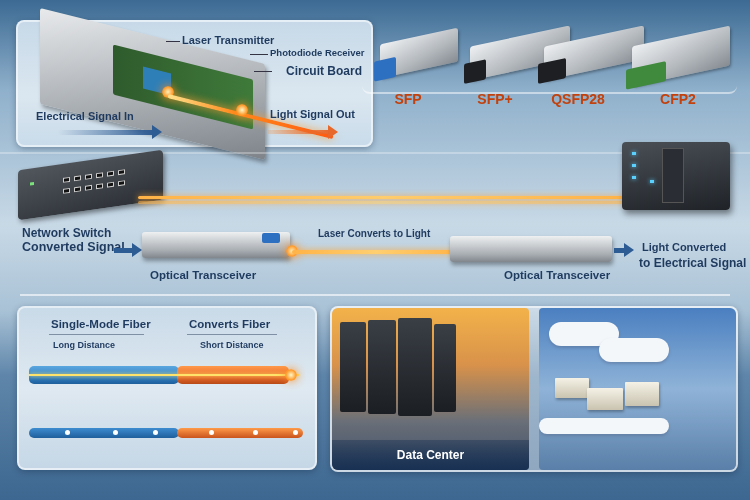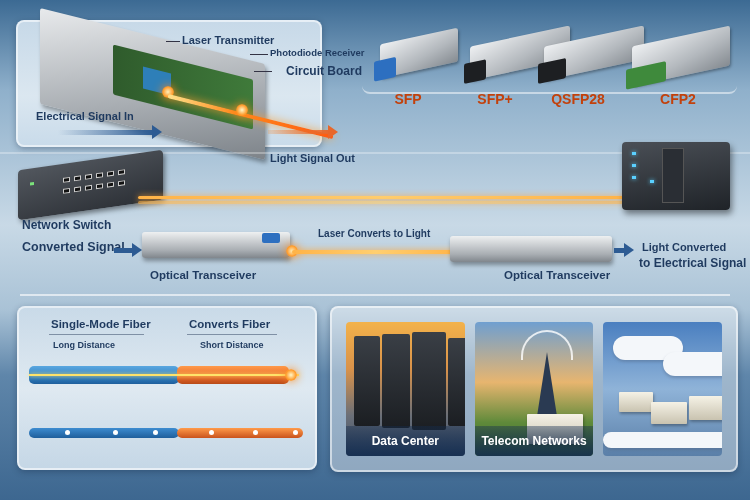--- a/index.html
+++ b/index.html
@@ -12,21 +12,21 @@
   }
   .panel {
     position: absolute;
     border: 2px solid rgba(255,255,255,0.55);
     border-radius: 8px;
     box-shadow: 0 2px 6px rgba(20,40,70,0.35);
   }
   .lbl { position: absolute; font-weight: bold; color: #1f3a5f; white-space: nowrap; }
 
   
-  #cutaway { left: 16px; top: 20px; width: 306px; height: 127px;
+  #cutaway { left: 16px; top: 20px; width: 357px; height: 127px;
     background: linear-gradient(180deg, #c7d9e8, #dbe7f0 60%, #c9dbea); }
   .sfp-body { position: absolute; left: 22px; top: 14px; width: 225px; height: 96px;
     background: linear-gradient(160deg, #e8eaec, #a8adb2 60%, #7d8389);
     transform: skewY(14deg); border-radius: 3px; box-shadow: 2px 3px 4px rgba(0,0,0,0.35); }
   .pcb { position: absolute; left: 95px; top: 40px; width: 140px; height: 50px;
     background: linear-gradient(90deg, #2f5b2c, #3f7a3a); transform: skewY(14deg); border-radius: 2px; }
   .chip { position: absolute; left: 125px; top: 48px; width: 28px; height: 22px; background: #2e7fb8; transform: skewY(14deg); }
   .beam { position: absolute; height: 4px; border-radius: 2px;
     background: linear-gradient(90deg, #ffe18a, #ff8a1d 40%, #ff5a10); box-shadow: 0 0 8px #ffa030; }
   .glow { position: absolute; width: 12px; height: 12px; border-radius: 50%;
@@ -62,21 +62,21 @@
     background: linear-gradient(180deg, #eef0f1, #a9aeb3 70%, #80868c); box-shadow: 1px 3px 4px rgba(0,0,0,0.35); }
   .hline { position: absolute; height: 2px; background: rgba(255,255,255,0.6); }
 
   
   #fiber-panel { left: 17px; top: 306px; width: 300px; height: 164px;
     background: linear-gradient(180deg, #c9dae8, #dfe9f1 50%, #c5d7e6); }
   .cable { position: absolute; border-radius: 5px; }
   .dot { position: absolute; width: 5px; height: 5px; border-radius: 50%; background: #fff; }
 
   
-  #apps { left: 330px; top: 306px; width: 408px; height: 166px; overflow: hidden; display: flex; padding: 14px; gap: 10px;
+  #apps { left: 330px; top: 306px; width: 408px; height: 166px; overflow: hidden; display: flex; padding: 0; gap: 10px;
     background: rgba(255,255,255,0.4); }
   .app { position: relative; flex: 1; border-radius: 4px; overflow: hidden; }
   .app-cap { position: absolute; left: 0; right: 0; bottom: 0; height: 30px;
     background: linear-gradient(180deg, rgba(20,45,80,0.4), rgba(20,45,80,0.9));
     color: #fff; font-weight: bold; font-size: 12px; text-align: center; line-height: 30px; }
   .rack { position: absolute; background: linear-gradient(180deg, #3a3f46, #1b1e22); border-radius: 2px; }
   .cloud { position: absolute; background: #f4f7fa; border-radius: 20px; box-shadow: 0 2px 3px rgba(80,100,130,0.4); }
   .bldg { position: absolute; background: linear-gradient(180deg, #f5f2e6, #c9c3b0); border-radius: 1px; box-shadow: 1px 2px 3px rgba(0,0,0,0.3); }
 </style>
 </head>
@@ -92,21 +92,21 @@
 
   <div class="leader" style="left:148px;top:19px;width:14px;"></div>
   <div class="lbl" style="left:164px;top:12px;font-size:11px;">Laser Transmitter</div>
   <div class="leader" style="left:232px;top:32px;width:18px;"></div>
   <div class="lbl" style="left:252px;top:25px;font-size:9.5px;">Photodiode Receiver</div>
   <div class="leader" style="left:236px;top:49px;width:18px;"></div>
   <div class="lbl" style="left:268px;top:42px;font-size:12px;">Circuit Board</div>
 
   <div class="lbl" style="left:18px;top:88px;font-size:11px;">Electrical Signal In</div>
   <div class="arrow-blue" style="left:40px;top:108px;width:96px;"></div>
-  <div class="lbl" style="left:252px;top:86px;font-size:11px;margin-top:44px;">Light Signal Out</div>
+  <div class="lbl" style="left:252px;top:86px;font-size:11px;">Light Signal Out</div>
   <div class="arrow-orange" style="left:250px;top:108px;width:62px;"></div>
 </div>
 
 <div class="panel" id="types">
   <div class="mod" style="left:18px;width:78px;">
     <div class="front" style="background:#2d6fc0;"></div>
   </div>
   <div class="mod" style="left:108px;width:100px;">
     <div class="front" style="background:#1d1f22;"></div>
   </div>
@@ -141,21 +141,21 @@
 <div class="fiber" style="left:138px;top:196px;width:490px;"></div>
 <div class="fiber" style="left:138px;top:201px;width:490px;opacity:0.6;"></div>
 <div class="server">
   <div class="srv-led" style="left:10px;top:10px;"></div>
   <div class="srv-led" style="left:10px;top:22px;"></div>
   <div class="srv-led" style="left:10px;top:34px;"></div>
   <div class="srv-led" style="left:28px;top:38px;"></div>
   <div style="position:absolute;left:40px;top:6px;width:22px;height:55px;background:#2a2e34;border:1px solid #555;"></div>
 </div>
 
-<div class="lbl" style="left:22px;top:218px;font-size:12px;">Network Switch</div>
+<div class="lbl" style="left:22px;top:226px;font-size:12px;">Network Switch</div>
 <div class="lbl" style="left:22px;top:240px;font-size:12.5px;">Converted Signal</div>
 <div class="arrow-blue" style="left:114px;top:248px;width:20px;background:#2d5b93;"></div>
 
 <div class="xcvr" style="left:142px;top:232px;width:148px;">
   <div style="position:absolute;right:10px;top:1px;width:18px;height:10px;background:#2d6fc0;border-radius:2px;"></div>
 </div>
 <div class="glow" style="left:286px;top:245px;"></div>
 <div class="fiber" style="left:292px;top:250px;width:168px;height:4px;"></div>
 <div class="lbl" style="left:318px;top:228px;font-size:10px;">Laser Converts to Light</div>
 <div class="xcvr" style="left:450px;top:236px;width:162px;"></div>
@@ -191,26 +191,20 @@
 </div>
 
 <div class="panel" id="apps">
   <div class="app" style="background:linear-gradient(180deg,#f3b24a 0%,#d9924a 35%,#6a6f78 70%,#3f5068 100%);">
     <div class="rack" style="left:8px;top:14px;width:26px;height:90px;"></div>
     <div class="rack" style="left:36px;top:12px;width:28px;height:94px;"></div>
     <div class="rack" style="left:66px;top:10px;width:34px;height:98px;"></div>
     <div class="rack" style="left:102px;top:16px;width:22px;height:88px;"></div>
     <div class="app-cap">Data Center</div>
   </div>
-  <div class="app" style="background:linear-gradient(180deg,#6f9fd0 0%,#e7b56f 45%,#5f8a3a 75%,#3e6a2a 100%);">
-    <div style="position:absolute;left:58px;top:30px;width:0;height:0;border-left:14px solid transparent;border-right:14px solid transparent;border-bottom:90px solid #2a3a52;"></div>
-    <div style="position:absolute;left:46px;top:8px;width:52px;height:30px;border:2px solid rgba(255,255,255,0.8);border-bottom:none;border-radius:30px 30px 0 0;"></div>
-    <div class="bldg" style="left:52px;top:92px;width:56px;height:30px;"></div>
-    <div class="app-cap">Telecom Networks</div>
-  </div>
   <div class="app" style="background:linear-gradient(180deg,#4a7fc0 0%,#8fb3d8 50%,#5a7fa8 100%);">
     <div class="cloud" style="left:10px;top:14px;width:70px;height:24px;"></div>
     <div class="cloud" style="left:60px;top:30px;width:70px;height:24px;"></div>
     <div class="bldg" style="left:16px;top:70px;width:34px;height:20px;"></div>
     <div class="bldg" style="left:48px;top:80px;width:36px;height:22px;"></div>
     <div class="bldg" style="left:86px;top:74px;width:34px;height:24px;"></div>
     <div class="cloud" style="left:0px;top:110px;width:130px;height:16px;"></div>
   </div>
 </div>
 

